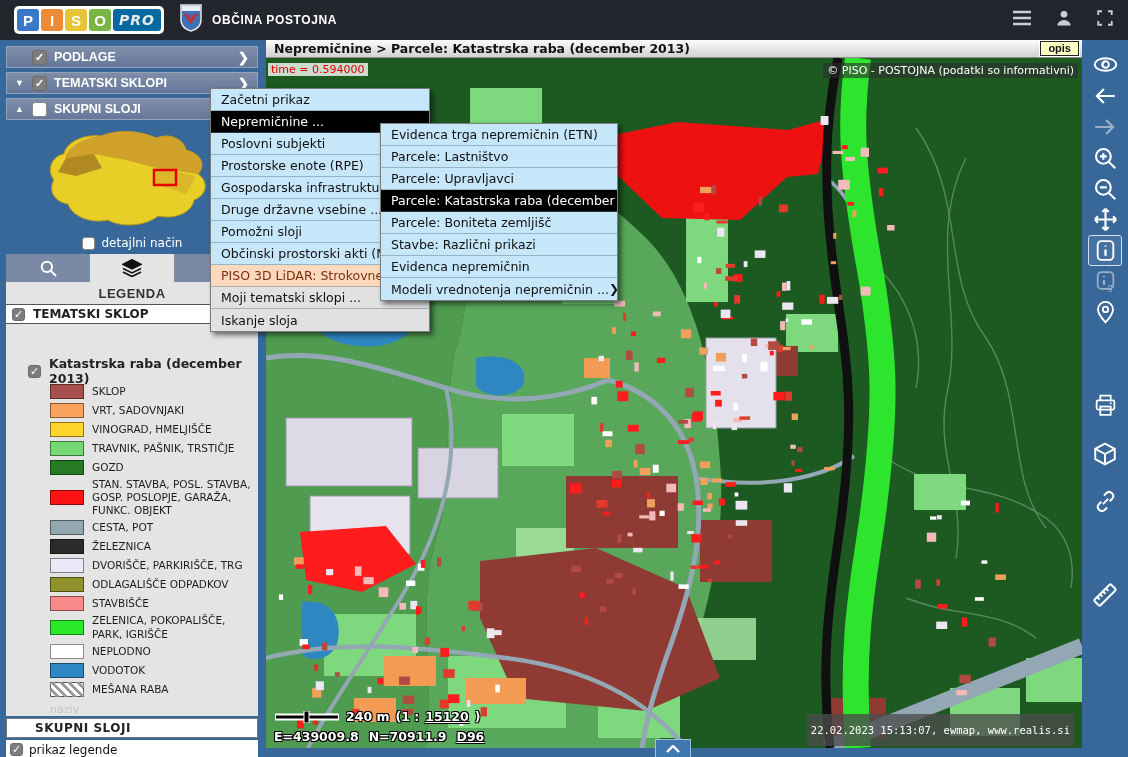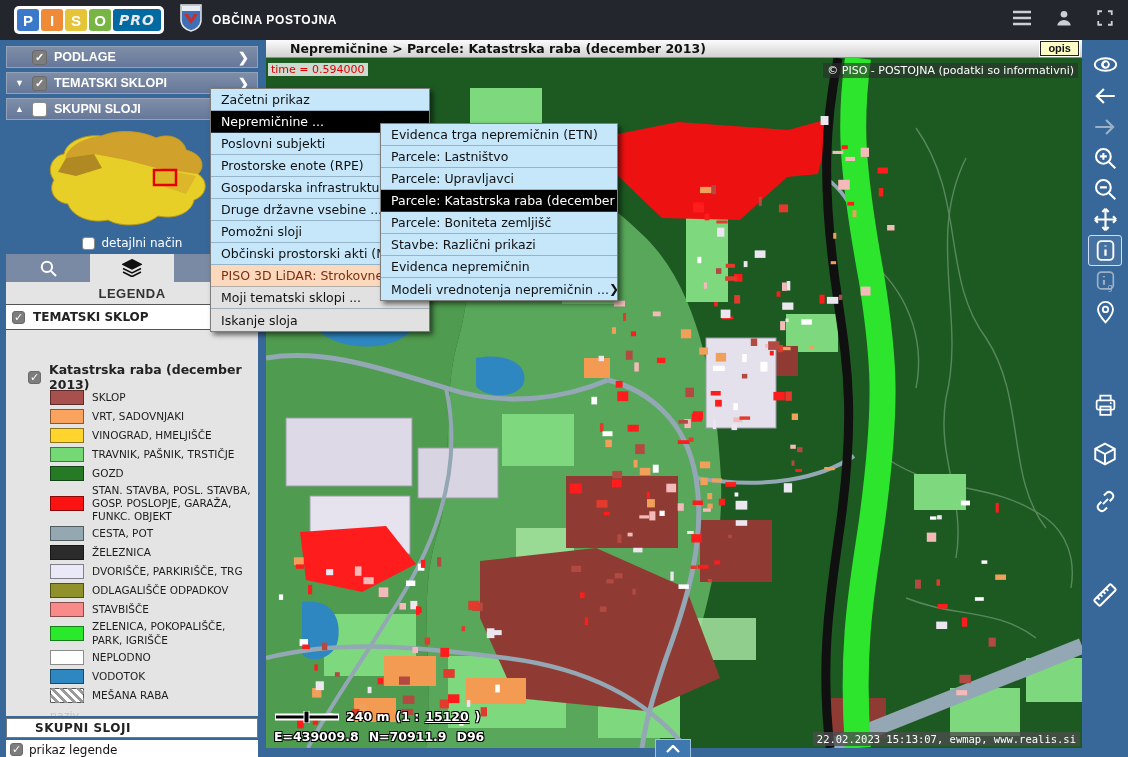--- a/index.html
+++ b/index.html
@@ -44,59 +44,59 @@
                 color:#fff; font-size:12px; }
   .tabs { display:flex; height:28px; }
   .tab { width:84px; display:flex; align-items:center; justify-content:center; }
   .tab.blue { background:#7b8aa4; }
   .tab.active { background:#e4e4e4; }
 
   .legend-panel { background:#e4e4e4; height:434px; overflow:hidden; color:#222; }
   .legend-title { height:22px; display:flex; align-items:center; justify-content:center;
                   font-weight:bold; font-size:13px; letter-spacing:.5px; color:#333;
                   font-family:"Liberation Sans",sans-serif; }
-  .tsk-row { height:26px; background:#fff; border-top:1px solid #555; border-bottom:1px solid #555;
+  .tsk-row { height:20px; background:#fff; border-top:1px solid #555; border-bottom:1px solid #555;
              display:flex; align-items:center; gap:8px; padding:0 6px; font-weight:bold; font-size:12px; }
   .group-row { height:28px; display:flex; align-items:center; gap:8px; padding:6px 6px 0 22px;
                font-weight:bold; font-size:12.5px;margin-top:30px; }
   .leg-item { display:flex; align-items:center; gap:8px; padding:1px 2px 1px 44px; min-height:19px; }
   .swatch { width:34px; height:15px; border:1px solid rgba(0,0,0,.45); flex:none; }
   .swatch-hatch { background:repeating-linear-gradient(45deg,#fff 0 3px,#9a9a9a 3px 6px); }
   .leg-label { font-size:10.5px; line-height:1.25; color:#1c1c1c; }
   .naziv { padding:4px 0 2px 44px; font-size:11px; font-weight:normal; color:#c4c4c4; }
   .zkp-row { display:flex; align-items:center; gap:8px; padding:12px 6px 0 6px;
              font-weight:bold; font-size:12.5px; }
   .skupni-bar { height:20px; background:#fff; border:1px solid #777; margin-top:2px;
                 display:flex; align-items:center; padding-left:28px; font-weight:bold;
                 font-size:12px; letter-spacing:.5px; color:#222; }
   .prikaz-row { height:19px; background:#fff; margin-top:2px; display:flex; align-items:center;
                 gap:6px; padding:0 4px; font-size:12px; color:#111; }
 
   
   .map-area { position:absolute; left:266px; top:40px; width:816px; height:717px; background:#38689a; }
   .map-titlebar { position:relative; height:18px; background:linear-gradient(#fbfbfb,#d2d2d2);
-                  border-bottom:1px solid #8f8f8f; display:flex; align-items:center; padding:0 24px;
+                  border-bottom:1px solid #8f8f8f; display:flex; align-items:center; padding:0 8px;
                   font-size:12.5px; font-weight:bold; color:#111; }
   .opis-btn { position:absolute; right:3px; top:1px; height:15px; background:#ffffc6;
               border:1px solid #222; box-shadow:0 0 0 1px #fff; font-size:11px; font-weight:bold;
               padding:0 7px; line-height:13px; cursor:pointer; color:#111;
               font-family:"Liberation Sans",sans-serif; }
   .map-canvas { display:block; }
   .overlay { position:absolute; }
   .time-label { left:2px; top:23px; background:rgba(255,255,255,.78); color:#e00000;
                 font-size:11px; padding:0 3px; }
   .attrib { right:4px; top:23px; background:rgba(45,45,45,.6); color:#fff; font-size:11px;
             padding:1px 4px; }
   .halo { color:#fff; font-weight:bold; font-size:12.5px;
           text-shadow:-1px -1px 0 #000,1px -1px 0 #000,-1px 1px 0 #000,1px 1px 0 #000; }
   .scale-row { left:8px; bottom:33px; display:flex; align-items:center; gap:6px; }
   .coords-row { left:8px; bottom:13px; display:flex; align-items:center; gap:10px; }
-  .stamp { right:2px; bottom:11px; background:rgba(75,75,75,.78); color:#fff;
+  .stamp { right:8px; bottom:11px; background:rgba(75,75,75,.78); color:#fff;
            font-family:"DejaVu Sans Mono","Liberation Mono",monospace; font-size:10.5px;
-           padding:1px 4px;margin-left:35px; }
+           padding:10px 4px;margin-left:35px; }
   .collapse-tab { left:389px; bottom:0; width:36px; height:18px; background:#3f78b0;
                   border:1px solid #9cc2e2; border-bottom:none; display:flex; align-items:center;
                   justify-content:center; cursor:pointer; }
 
   
   .menu { position:absolute; background:#c6e6fa; border:1px solid #7d7d7d;
           box-shadow:3px 3px 5px rgba(0,0,0,.55); z-index:50; }
   .menu-main { left:210px; top:88px; width:220px; }
   .menu-sub  { left:380px; top:123px; width:238px; z-index:60; }
   .mi { height:22px; display:flex; align-items:center; padding:0 10px; font-size:12.5px;
@@ -606,21 +606,21 @@
       </svg>
       <span class="halo">240 m</span>
       <span class="halo">(1 :</span>
       <span class="halo" style="text-decoration:underline">15120</span>
       <span class="halo">)</span>
     </div>
 
     <div class="overlay coords-row">
       <span class="halo">E=439009.8</span>
       <span class="halo">N=70911.9</span>
-      <span class="halo" style="">D96</span>
+      <span class="halo" style="text-decoration:underline">D96</span>
     </div>
 
     <div class="overlay stamp">22.02.2023 15:13:07, ewmap, www.realis.si</div>
 
     <div class="overlay collapse-tab">
       <svg width="14" height="8" viewBox="0 0 14 8">
           <path d="M1 7 L7 1 L13 7" stroke="#fff" stroke-width="2.4" fill="none"></path>
         </svg>
     </div>
   </div>

